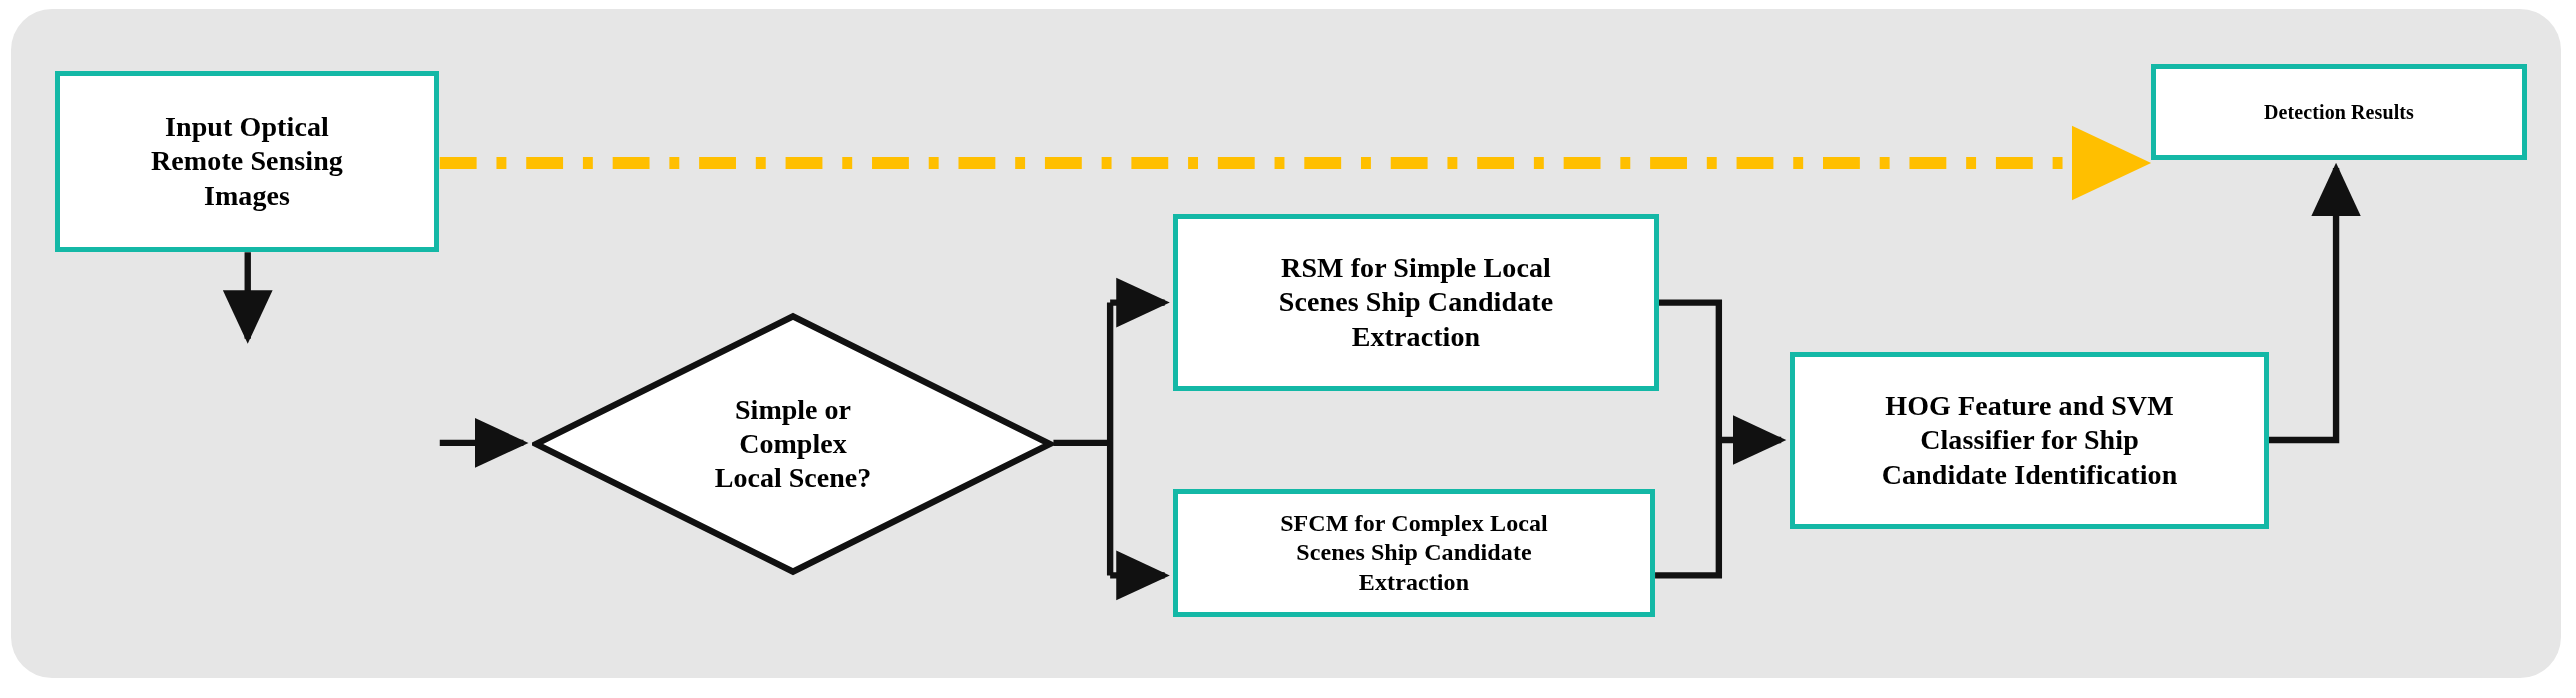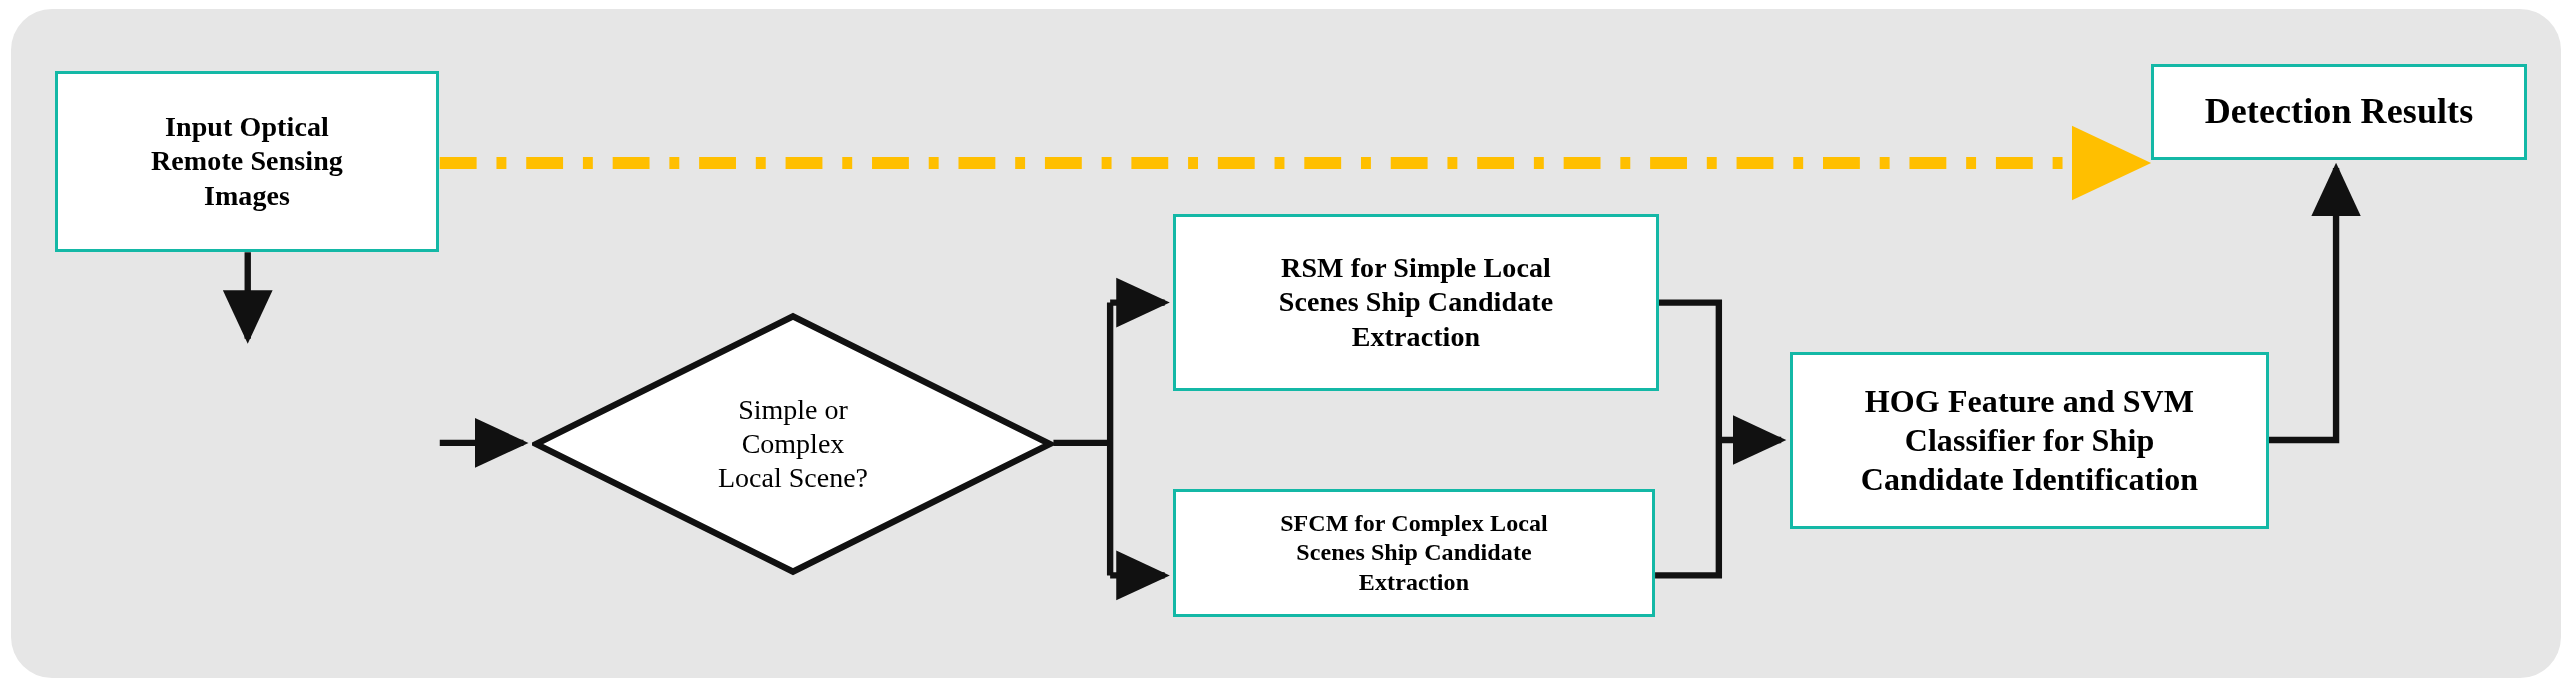--- a/index.html
+++ b/index.html
@@ -20,50 +20,50 @@
     border-radius:41px;
   }
   #svg-layer{
     position:absolute; left:0; top:0;
     width:2576px; height:698px;
     pointer-events:none;
   }
   .node{
     position:absolute;
     background:#ffffff;
-    border:3px solid #14b8a6;
+    border:5px solid #14b8a6;
     box-sizing:border-box;
     display:flex;
     align-items:center;
     justify-content:center;
     text-align:center;
     font-weight:bold;
     color:#000000;
     line-height:1.22;
     letter-spacing:0.1px;
   }
   .node .lbl{ display:block; padding:0 7px; white-space:pre-line; }
 
   #node-input      { left:55px;  top:71px;  width:384px; height:181px; font-size:28px; }
   #node-partition  { left:55px;  top:347px;  width:384px; height:181px; font-size:28px; }
   #node-rsm        { left:1173px;top:214px;  width:486px; height:177px; font-size:28px; }
   #node-sfcm       { left:1173px;top:489px;  width:482px; height:128px; font-size:24px; }
-  #node-hog        { left:1790px;top:352px;  width:479px; height:177px; font-size:32px; }
-  #node-detection  { left:2151px;top:64px;   width:376px; height:96px; font-size:36px; }
+  #node-hog        { left:1790px;top:352px;  width:479px; height:177px; font-size:28px; }
+  #node-detection  { left:2151px;top:64px;   width:376px; height:96px; font-size:20px; }
 
   #node-decision{
     position:absolute;
     left:532px; top:312px;
     width:522px; height:264px;
   }
   #node-decision .dtext{
     position:absolute;
     left:0; top:0; width:522px; height:264px;
     display:flex; align-items:center; justify-content:center;
-    text-align:center; font-weight:normal; font-size:28px;
+    text-align:center; font-weight:bold; font-size:28px;
     color:#000; line-height:1.22; white-space:pre-line;
   }
 </style>
 </head>
 <body>
 
 <div id="root">
 
   <div id="panel"></div>
 

